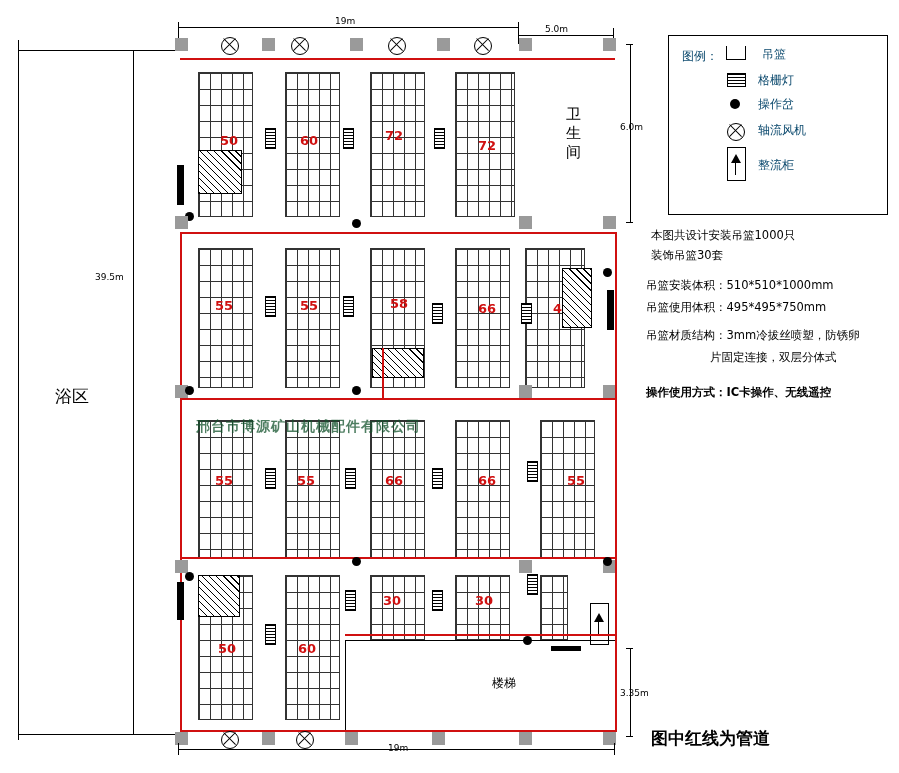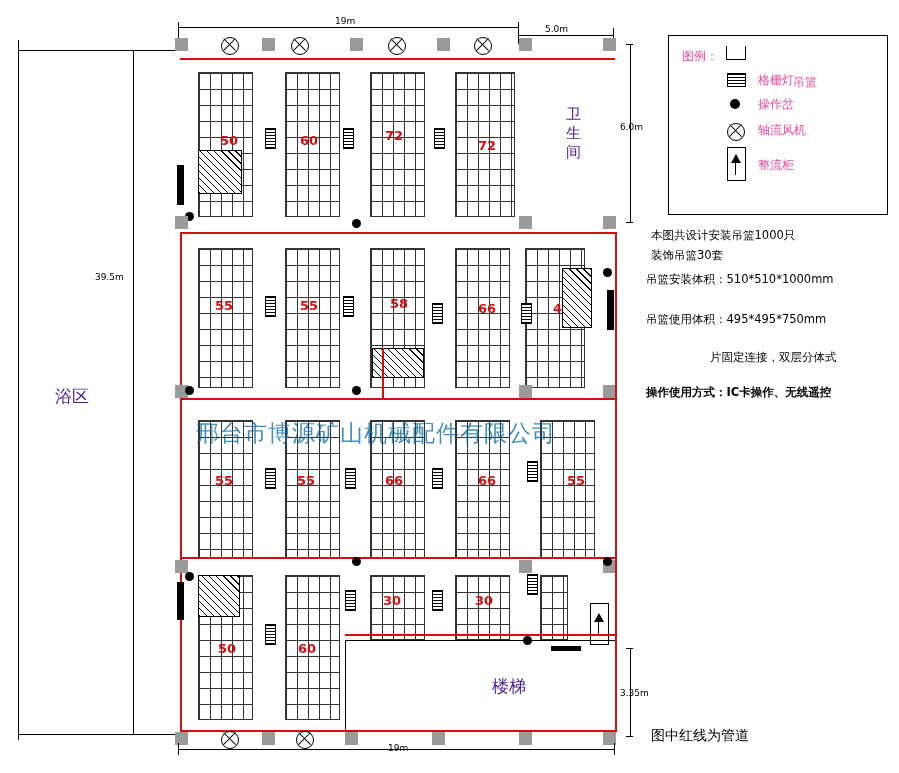--- a/index.html
+++ b/index.html
@@ -3,38 +3,38 @@
 <meta charset="utf-8">
 <style>
   html,body{margin:0;padding:0;background:#ffffff;}
   body{font-family:"DejaVu Sans","Liberation Sans",sans-serif;}
   #root{position:relative;width:899px;height:773px;background:#ffffff;overflow:hidden;}
   .abs{position:absolute;}
   .ln{position:absolute;background:#000;}
   .rln{position:absolute;background:#d01010;}
   .grid{position:absolute;box-sizing:border-box;}
   .num{position:absolute;color:#d01010;font-size:13px;font-weight:bold;font-family:"DejaVu Sans",sans-serif;}
-  .cn{position:absolute;color:#4c1d95;font-family:"DejaVu Sans","Liberation Sans",sans-serif;}
+  .cn{position:absolute;color:#000000;font-family:"DejaVu Sans","Liberation Sans",sans-serif;}
   .dim{position:absolute;color:#000;font-size:9px;font-family:"DejaVu Sans",sans-serif;}
   .pad{position:absolute;background:#9a9a9a;width:13px;height:13px;}
   .dot{position:absolute;background:#000;border-radius:50%;width:9px;height:9px;}
   .fan{position:absolute;width:16px;height:16px;border:1.2px solid #000;border-radius:50%;}
   .fan:before,.fan:after{content:"";position:absolute;left:-1px;top:6.2px;width:17px;height:1.2px;background:#000;}
   .fan:before{transform:rotate(45deg);}
   .fan:after{transform:rotate(-45deg);}
   .lamp{position:absolute;width:9px;height:19px;border:1px solid #000;background:
      repeating-linear-gradient(to bottom,#000 0px,#000 1px,#fff 1px,#fff 3px);}
   .hatch{position:absolute;border:1px solid #000;background:
      repeating-linear-gradient(45deg,#000 0px,#000 1px,#fff 1px,#fff 5px);}
   .blackbar{position:absolute;background:#000;}
   .cab{position:absolute;border:1px solid #000;background:#fff;}
   .legendbox{position:absolute;border:1px solid #000;background:#fff;}
-  .legtext{position:absolute;font-size:12px;color:#ec4899;}
+  .legtext{position:absolute;font-size:12px;color:#0c4a6e;}
   .note{position:absolute;font-size:11.5px;color:#000;white-space:nowrap;}
-  .wm{position:absolute;color:#0369a1;font-size:23px;font-weight:normal;opacity:.75;letter-spacing:1px;}
+  .wm{position:absolute;color:#14532d;font-size:14px;font-weight:bold;opacity:.75;letter-spacing:1px;}
   .vline{position:absolute;background:#000;width:1px;}
   .htick{position:absolute;background:#000;height:1px;width:7px;}
 </style>
 </head>
 <body>
 
 <div id="root">
 
   <div class="ln" style="left:178px;top:27px;width:340px;height:1px;"></div>
   <div class="vline" style="left:178px;top:22px;height:22px;"></div>
@@ -183,21 +183,21 @@
   <div class="lamp" style="left:432px;top:590px;"></div>
   <div class="lamp" style="left:527px;top:574px;"></div>
 
   <div class="cab" style="left:590px;top:603px;width:17px;height:40px;">
     <div class="abs" style="left:3px;top:9px;width:0;height:0;border-left:5px solid transparent;border-right:5px solid transparent;border-bottom:9px solid #000;"></div>
     <div class="abs" style="left:7px;top:18px;width:1px;height:14px;background:#000;"></div>
   </div>
   <div class="blackbar" style="left:551px;top:646px;width:30px;height:5px;"></div>
   <div class="dot" style="left:523px;top:636px;"></div>
 
-  <div class="cn" style="left:492px;top:675px;font-size:17px;">楼梯</div>
+  <div class="cn" style="left:492px;top:675px;font-size:12px;">楼梯</div>
   <div class="ln" style="left:345px;top:640px;width:1px;height:95px;"></div>
   <div class="ln" style="left:345px;top:640px;width:270px;height:1px;"></div>
 
   <div class="rln" style="left:182px;top:730px;width:435px;height:2px;"></div>
   <div class="rln" style="left:345px;top:634px;width:270px;height:2px;"></div>
   <div class="rln" style="left:615px;top:560px;width:2px;height:172px;"></div>
 
   <div class="pad" style="left:175px;top:732px;"></div>
   <div class="pad" style="left:262px;top:732px;"></div>
   <div class="pad" style="left:345px;top:732px;"></div>
@@ -214,38 +214,39 @@
 
   <div class="ln" style="left:178px;top:749px;width:437px;height:1px;"></div>
   <div class="vline" style="left:178px;top:743px;height:12px;"></div>
   <div class="vline" style="left:614px;top:743px;height:12px;"></div>
   <div class="dim" style="left:388px;top:743px;">19m</div>
 
   <div class="legendbox" style="left:668px;top:35px;width:218px;height:178px;"></div>
   <div class="legtext" style="left:682px;top:48px;">图例：</div>
 
   <div class="abs" style="left:726px;top:46px;width:18px;height:13px;border:1px solid #000;border-top:none;"></div>
-  <div class="legtext" style="left:793px;top:46px;margin-top:28px;">吊篮</div>
+  <div class="legtext" style="left:762px;top:46px;">吊篮</div>
 
   <div class="lamp" style="left:727px;top:73px;width:17px;height:12px;"></div>
   <div class="legtext" style="left:758px;top:72px;">格栅灯</div>
 
   <div class="dot" style="left:730px;top:99px;width:10px;height:10px;"></div>
   <div class="legtext" style="left:758px;top:96px;">操作岔</div>
 
   <div class="fan" style="left:727px;top:123px;"></div>
   <div class="legtext" style="left:758px;top:122px;">轴流风机</div>
 
   <div class="cab" style="left:727px;top:147px;width:17px;height:32px;">
     <div class="abs" style="left:3px;top:6px;width:0;height:0;border-left:5px solid transparent;border-right:5px solid transparent;border-bottom:9px solid #000;"></div>
     <div class="abs" style="left:7px;top:15px;width:1px;height:12px;background:#000;"></div>
   </div>
   <div class="legtext" style="left:758px;top:157px;">整流柜</div>
 
   <div class="note" style="left:651px;top:228px;">本图共设计安装吊篮1000只</div>
   <div class="note" style="left:651px;top:248px;">装饰吊篮30套</div>
-  <div class="note" style="left:646px;top:272px;">吊篮安装体积：510*510*1000mm</div>
-  <div class="note" style="left:646px;top:300px;margin-top:12px;">吊篮使用体积：495*495*750mm</div>
+  <div class="note" style="left:646px;top:278px;">吊篮安装体积：510*510*1000mm</div>
+  <div class="note" style="left:646px;top:300px;">吊篮使用体积：495*495*750mm</div>
+  <div class="note" style="left:646px;top:328px;">吊篮材质结构：3mm冷拔丝喷塑，防锈卵</div>
   <div class="note" style="left:710px;top:350px;">片固定连接，双层分体式</div>
   <div class="note" style="left:646px;top:385px;font-weight:bold;">操作使用方式：IC卡操作、无线遥控</div>
-  <div class="note" style="left:651px;top:727px;font-size:14px;">图中红线为管道</div>
+  <div class="note" style="left:651px;top:727px;font-size:17px;font-weight:bold;">图中红线为管道</div>
 
 </div>
 
 </body></html>

